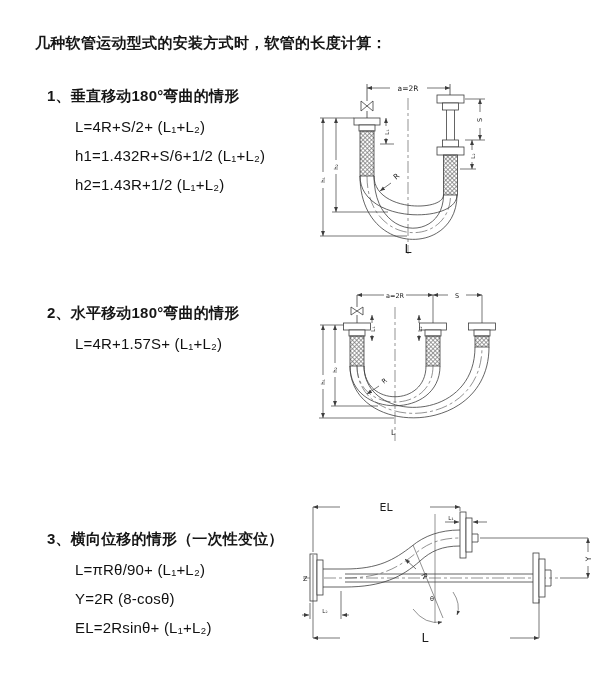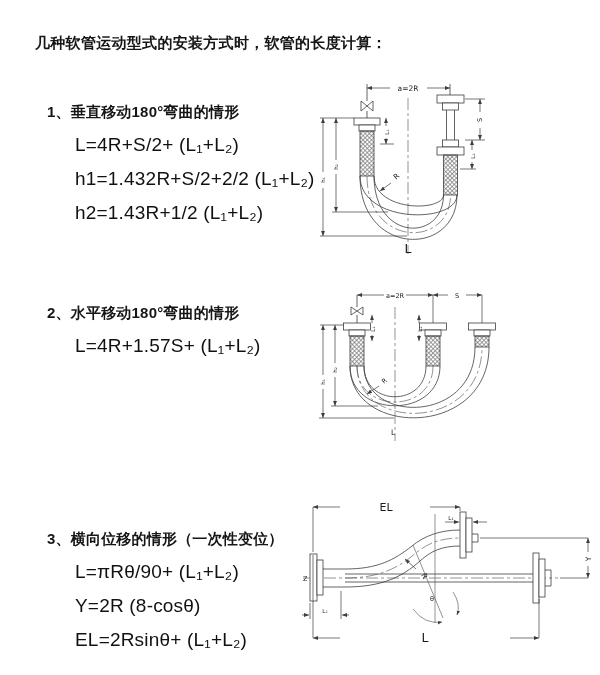--- a/index.html
+++ b/index.html
@@ -2,43 +2,43 @@
 <html><head>
 <meta charset="utf-8">
 <style>
   html,body{margin:0;padding:0;}
   body{
     width:600px;height:675px;position:relative;background:#ffffff;overflow:hidden;
     font-family:"Liberation Sans","DejaVu Sans",sans-serif;color:#1b1b1b;
   }
   .title{position:absolute;left:35px;top:34px;font-size:15px;font-weight:700;letter-spacing:.3px;color:#161616;}
   .section{position:absolute;left:35px;width:280px;}
-  #sec1{top:103px}
+  #sec1{top:87px}
   #sec2{top:304px}
   #sec3{top:530px}
   .heading{font-size:15px;font-weight:700;color:#161616;margin:0 0 0 12px;letter-spacing:.2px;}
-  .formula{font-size:19px;color:#111;margin:12px 0 0 40px;letter-spacing:.2px;white-space:nowrap;}
+  .formula{font-size:15px;color:#111;margin:12px 0 0 40px;letter-spacing:.2px;white-space:nowrap;}
   .diag{position:absolute;}
   .s{stroke:#3d3d3d;stroke-width:.8;fill:none;}
   .sf{stroke:#3d3d3d;stroke-width:.8;fill:#ffffff;}
   .thin{stroke:#4a4a4a;stroke-width:.6;fill:none;}
   .cl{stroke:#4a4a4a;stroke-width:.6;fill:none;stroke-dasharray:12 3 3 3;}
   .dim{stroke:#3d3d3d;stroke-width:.7;fill:none;}
   text{fill:#1c1c1c;font-family:"DejaVu Sans","Liberation Sans",sans-serif;}
   .t5{font-size:5.5px}.t6{font-size:6.5px}.t7{font-size:7.5px}.t11{font-size:11px}.t12{font-size:12.5px}
 </style>
 </head>
 <body>
 
 <div class="title">几种软管运动型式的安装方式时，软管的长度计算：</div>
 
 <div class="section" id="sec1">
   <div class="heading">1、垂直移动180°弯曲的情形</div>
   <div class="formula">L=4R+S/2+ (L₁+L₂)</div>
-  <div class="formula">h1=1.432R+S/2+2/2 (L₁+L₂)</div>
+  <div class="formula">h1=1.432R+S/6+1/2 (L₁+L₂)</div>
   <div class="formula">h2=1.43R+1/2 (L₁+L₂)</div>
 </div>
 
 <div class="section" id="sec2">
   <div class="heading">2、水平移动180°弯曲的情形</div>
   <div class="formula">L=4R+1.57S+ (L₁+L₂)</div>
 </div>
 
 <div class="section" id="sec3">
   <div class="heading">3、横向位移的情形（一次性变位）</div>

